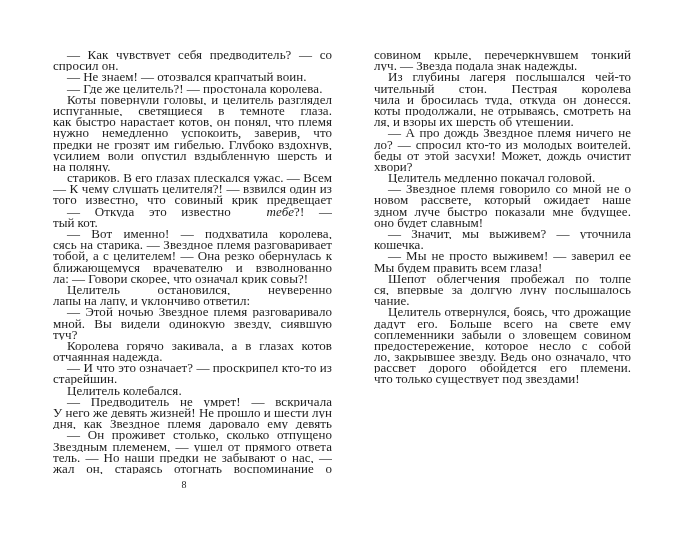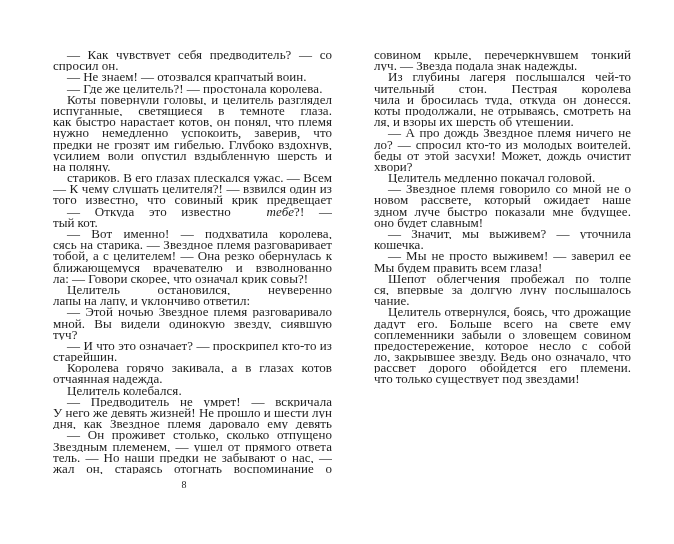--- a/index.html
+++ b/index.html
@@ -93,26 +93,26 @@
       <div class="para indent">
         <div class="line">Целитель остановился, неуверенно переминаясь с</div>
         <div class="line last">лапы на лапу, и уклончиво ответил:</div>
       </div>
       <div class="para indent">
         <div class="line">— Этой ночью Звездное племя разговаривало со</div>
         <div class="line">мной. Вы видели одинокую звезду, сиявшую среди</div>
         <div class="line last">туч?</div>
       </div>
       <div class="para indent">
+        <div class="line">Королева горячо закивала, а в глазах котов зажглась</div>
+        <div class="line last">отчаянная надежда.</div>
+      </div>
+      <div class="para indent">
         <div class="line">— И что это означает? — проскрипел кто-то из</div>
         <div class="line last">старейшин.</div>
-      </div>
-      <div class="para indent">
-        <div class="line">Королева горячо закивала, а в глазах котов зажглась</div>
-        <div class="line last">отчаянная надежда.</div>
       </div>
       <div class="para indent">
         <div class="line last">Целитель колебался.</div>
       </div>
       <div class="para indent">
         <div class="line">— Предводитель не умрет! — вскричала королева. —</div>
         <div class="line">У него же девять жизней! Не прошло и шести лун с того</div>
         <div class="line last">дня, как Звездное племя даровало ему девять жизней!</div>
       </div>
       <div class="para indent">

